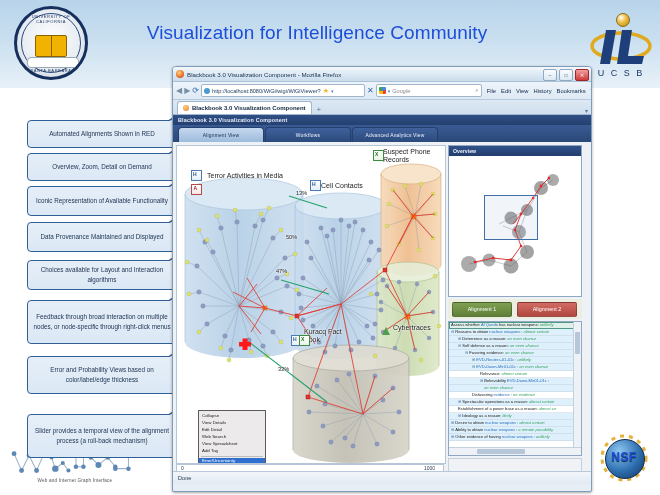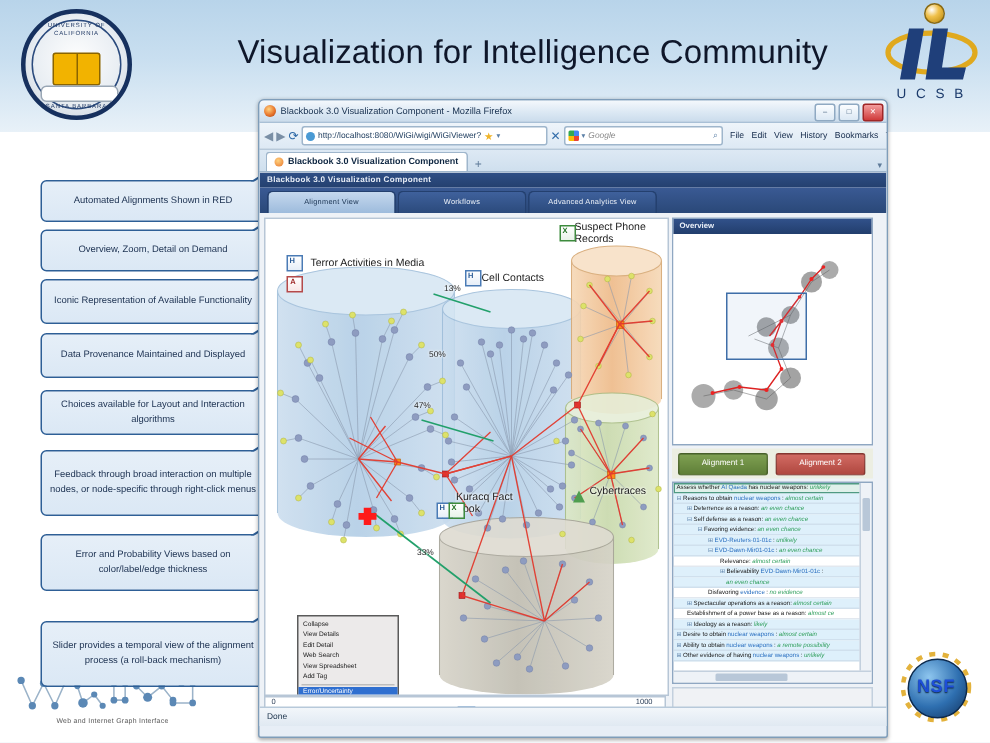--- a/index.html
+++ b/index.html
@@ -13,22 +13,22 @@
   #banner{
     position:absolute;left:0;top:0;width:660px;height:88px;
     background:linear-gradient(to bottom,#b8d4ea 0%,#c9dff0 45%,#e8f1f8 100%);
   }
   #banner-lower{
     position:absolute;left:0;top:88px;width:660px;height:407px;
     background:#ffffff;
   }
   #slide-title{
     position:absolute;left:82px;top:22px;width:470px;
-    text-align:right;
-    font-size:22px;color:#0f172a;letter-spacing:.1px;
+    text-align:center;
+    font-size:19px;color:#1d4ed8;letter-spacing:.1px;
     font-family:"Liberation Sans",sans-serif;
   }
   
   #ucsb-seal{
     position:absolute;left:14px;top:6px;width:74px;height:74px;border-radius:50%;
     background:radial-gradient(circle at 50% 45%,#fefefe 0%,#e9eef3 55%,#c4cfdb 100%);
     border:3px solid #16305e;box-sizing:border-box;
     overflow:hidden;
   }
   #ucsb-seal .ring{
@@ -49,21 +49,21 @@
   }
   #ucsb-seal .txt-top{
     position:absolute;left:0;top:5px;width:100%;text-align:center;
     font-size:4px;color:#16305e;letter-spacing:.6px;
   }
   #ucsb-seal .txt-bot{
     position:absolute;left:0;bottom:4px;width:100%;text-align:center;
     font-size:4px;color:#16305e;letter-spacing:.6px;
   }
   
-  #ilp-logo{position:absolute;right:8px;top:2px;width:62px;height:78px;}
+  #ilp-logo{position:absolute;right:8px;top:13px;width:62px;height:78px;}
   #ilp-logo .dot{
     position:absolute;left:26px;top:0;width:12px;height:12px;border-radius:50%;
     background:radial-gradient(circle at 35% 30%,#fff 0%,#f0c14b 40%,#b8860b 100%);
     border:1px solid #8a6a14;
   }
   #ilp-logo .il{
     position:absolute;left:0;top:13px;width:62px;height:42px;
   }
   #ilp-logo .ucsb-txt{
     position:absolute;left:0;top:55px;width:62px;text-align:center;

